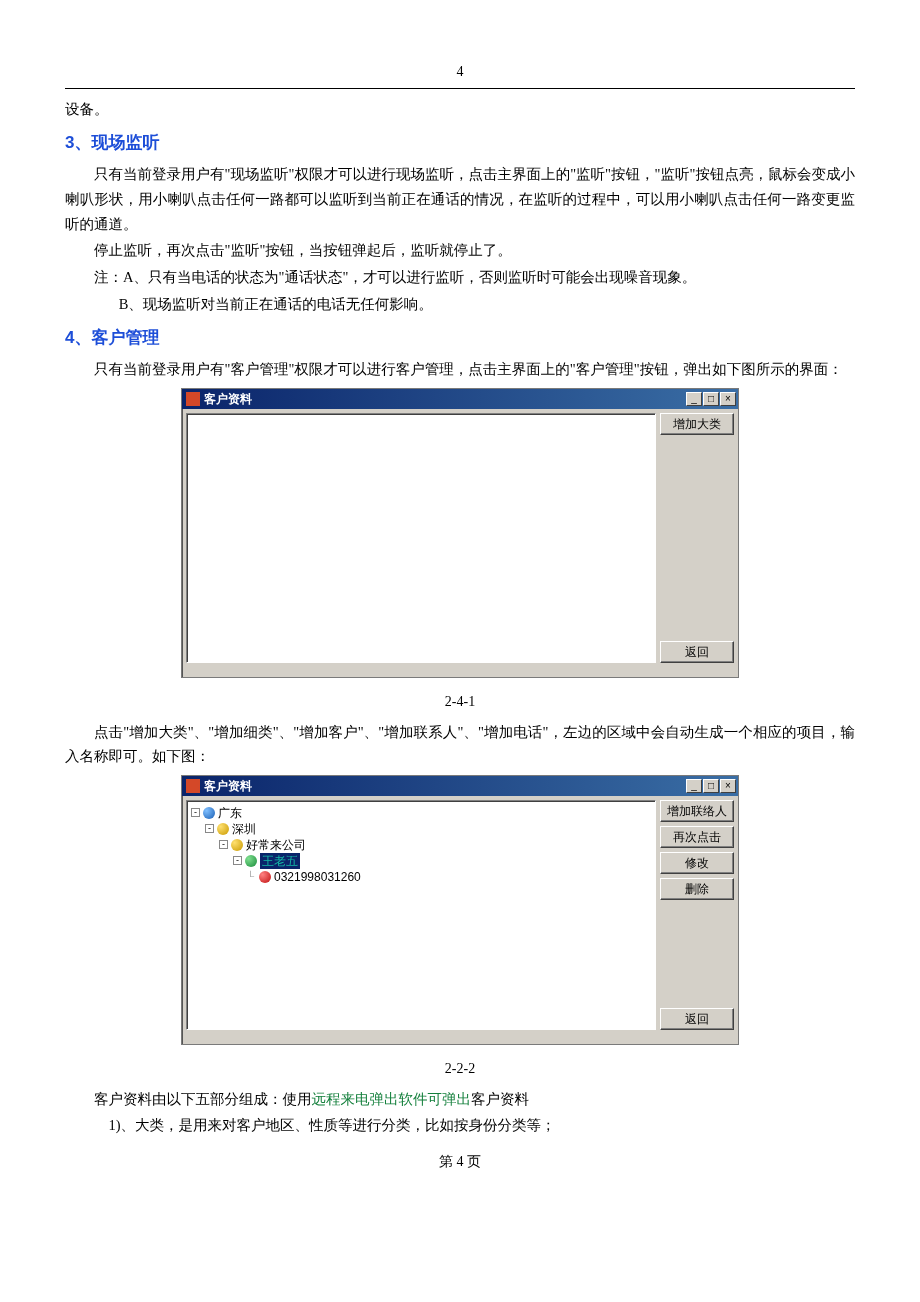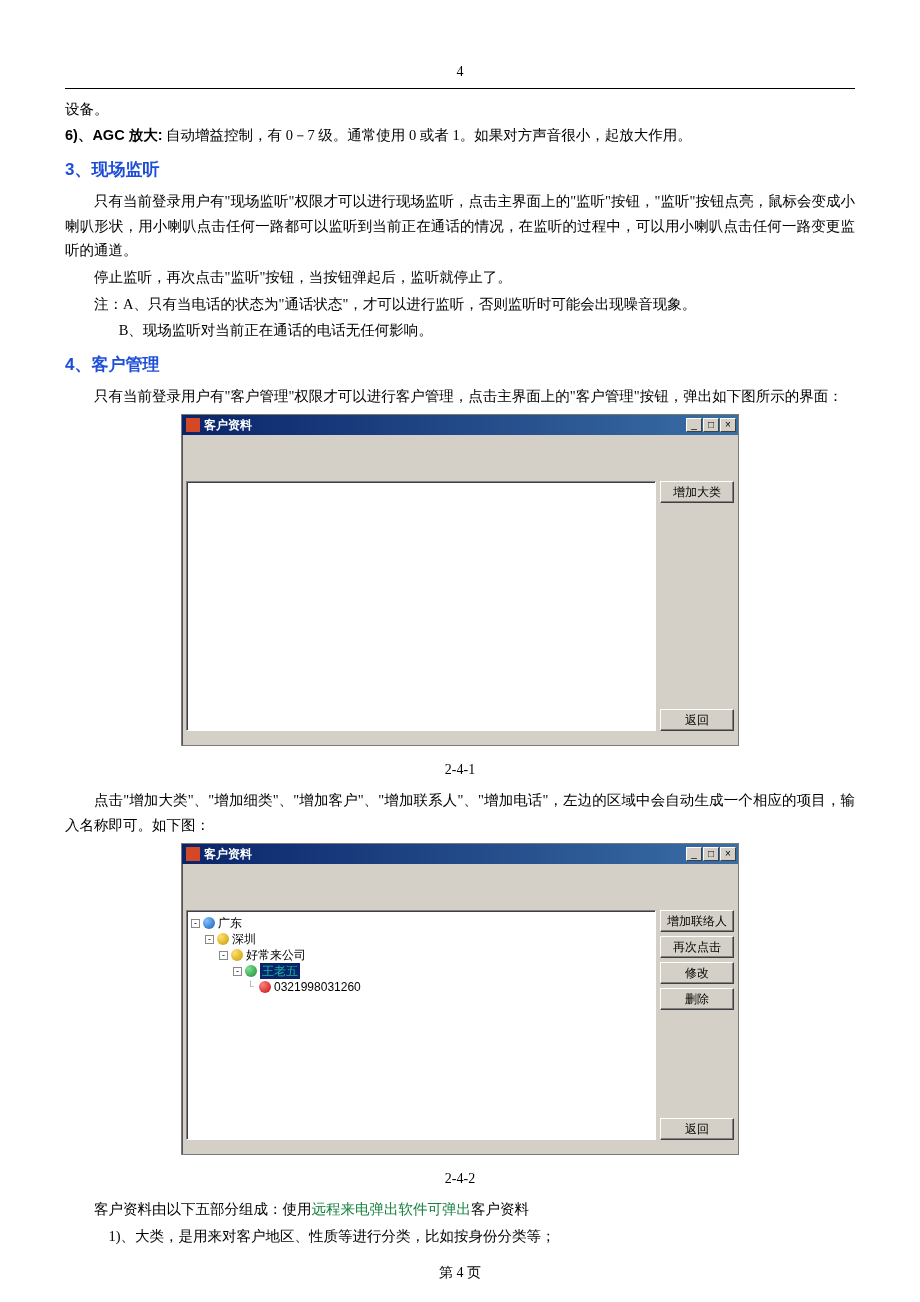--- a/index.html
+++ b/index.html
@@ -15,21 +15,21 @@
   .fig-caption { text-align: center; font-size: 14px; margin: 12px 0 6px 0; }
   .page-num-bottom { text-align: center; font-size: 14px; margin-top: 12px; }
 
   
   .win-dialog { width: 558px; margin: 6px auto 0 auto; border: 1px solid #7a7a7a; background: #d4d0c8; box-shadow: 1px 1px 0 #555 inset; }
   .win-titlebar { height: 20px; background: linear-gradient(to right, #0a246a, #3a6ea5); display: flex; align-items: center; padding: 0 2px 0 4px; }
   .win-title-icon { width: 14px; height: 14px; background: #d44828; margin-right: 4px; }
   .win-title-text { color: #fff; font-size: 12px; font-family: "SimSun", Arial, sans-serif; font-weight: bold; flex: 1; }
   .win-controls { display: flex; gap: 1px; }
   .win-btn-ctrl { width: 16px; height: 14px; background: #d4d0c8; border: 1px solid #fff; border-right-color: #404040; border-bottom-color: #404040; font-size: 10px; line-height: 12px; text-align: center; font-family: Arial; cursor: default; }
-  .win-body { display: flex; padding: 4px; gap: 4px; margin-top: 42px; }
+  .win-body { display: flex; padding: 4px; gap: 4px; }
   .win-tree { flex: 1; background: #fff; border: 1px solid #808080; border-right-color: #fff; border-bottom-color: #fff; box-shadow: inset 1px 1px 0 #404040; min-height: 260px; padding: 4px; font-size: 12px; line-height: 16px; font-family: "SimSun", Arial; }
   .win-side { width: 74px; display: flex; flex-direction: column; gap: 4px; }
   .win-side-spacer { flex: 1; }
   .win-button { height: 22px; background: #d4d0c8; border: 1px solid #fff; border-right-color: #404040; border-bottom-color: #404040; box-shadow: inset -1px -1px 0 #808080; font-size: 12px; font-family: "SimSun", Arial; text-align: center; line-height: 20px; cursor: default; }
   .win-footer { height: 10px; }
 
   .tree-row { display: flex; align-items: center; height: 16px; white-space: nowrap; }
   .tree-indent { display: inline-block; width: 14px; }
   .tree-toggle { display: inline-block; width: 9px; height: 9px; border: 1px solid #888; line-height: 7px; font-size: 9px; text-align: center; margin-right: 3px; background: #fff; }
   .tree-connector { display: inline-block; width: 12px; color: #999; font-size: 10px; text-align: left; }
@@ -49,23 +49,20 @@
 </head>
 <body>
 
 <div class="page">
 
   <div class="page-num-top">4</div>
   <hr class="hr-top">
 
   <p class="p">设备。</p>
 
-  <p class="p">
-    <span class="bold">6)、AGC 放大:</span><span> 自动增益控制，有 0－7 级。通常使用 0 或者 1。如果对方声音很小，起放大作用。</span>
-  </p>
 
   <p class="heading-red">3、现场监听</p>
 
   <p class="p indent">只有当前登录用户有"现场监听"权限才可以进行现场监听，点击主界面上的"监听"按钮，"监听"按钮点亮，鼠标会变成小喇叭形状，用小喇叭点击任何一路都可以监听到当前正在通话的情况，在监听的过程中，可以用小喇叭点击任何一路变更监听的通道。</p>
   <p class="p indent">停止监听，再次点击"监听"按钮，当按钮弹起后，监听就停止了。</p>
   <p class="p indent">注：A、只有当电话的状态为"通话状态"，才可以进行监听，否则监听时可能会出现噪音现象。</p>
   <p class="p note-indent">B、现场监听对当前正在通话的电话无任何影响。</p>
 
   <p class="heading-red">4、客户管理</p>
 
@@ -149,21 +146,21 @@
         <div class="win-button">再次点击</div>
         <div class="win-button">修改</div>
         <div class="win-button">删除</div>
         <div class="win-side-spacer"></div>
         <div class="win-button">返回</div>
       </div>
     </div>
     <div class="win-footer"></div>
   </div>
 
-  <p class="fig-caption">2-4-2</p>
+  <p class="fig-caption">2-2-2</p>
 
   <p class="p indent">
     <span>客户资料由以下五部分组成：使用</span><span class="red-text">远程来电弹出软件可弹出</span><span>客户资料</span>
   </p>
 
   <p class="p" style="text-indent:3em;">1)、大类，是用来对客户地区、性质等进行分类，比如按身份分类等；</p>
 
   <div class="page-num-bottom">第 4 页</div>
 </div>
 

